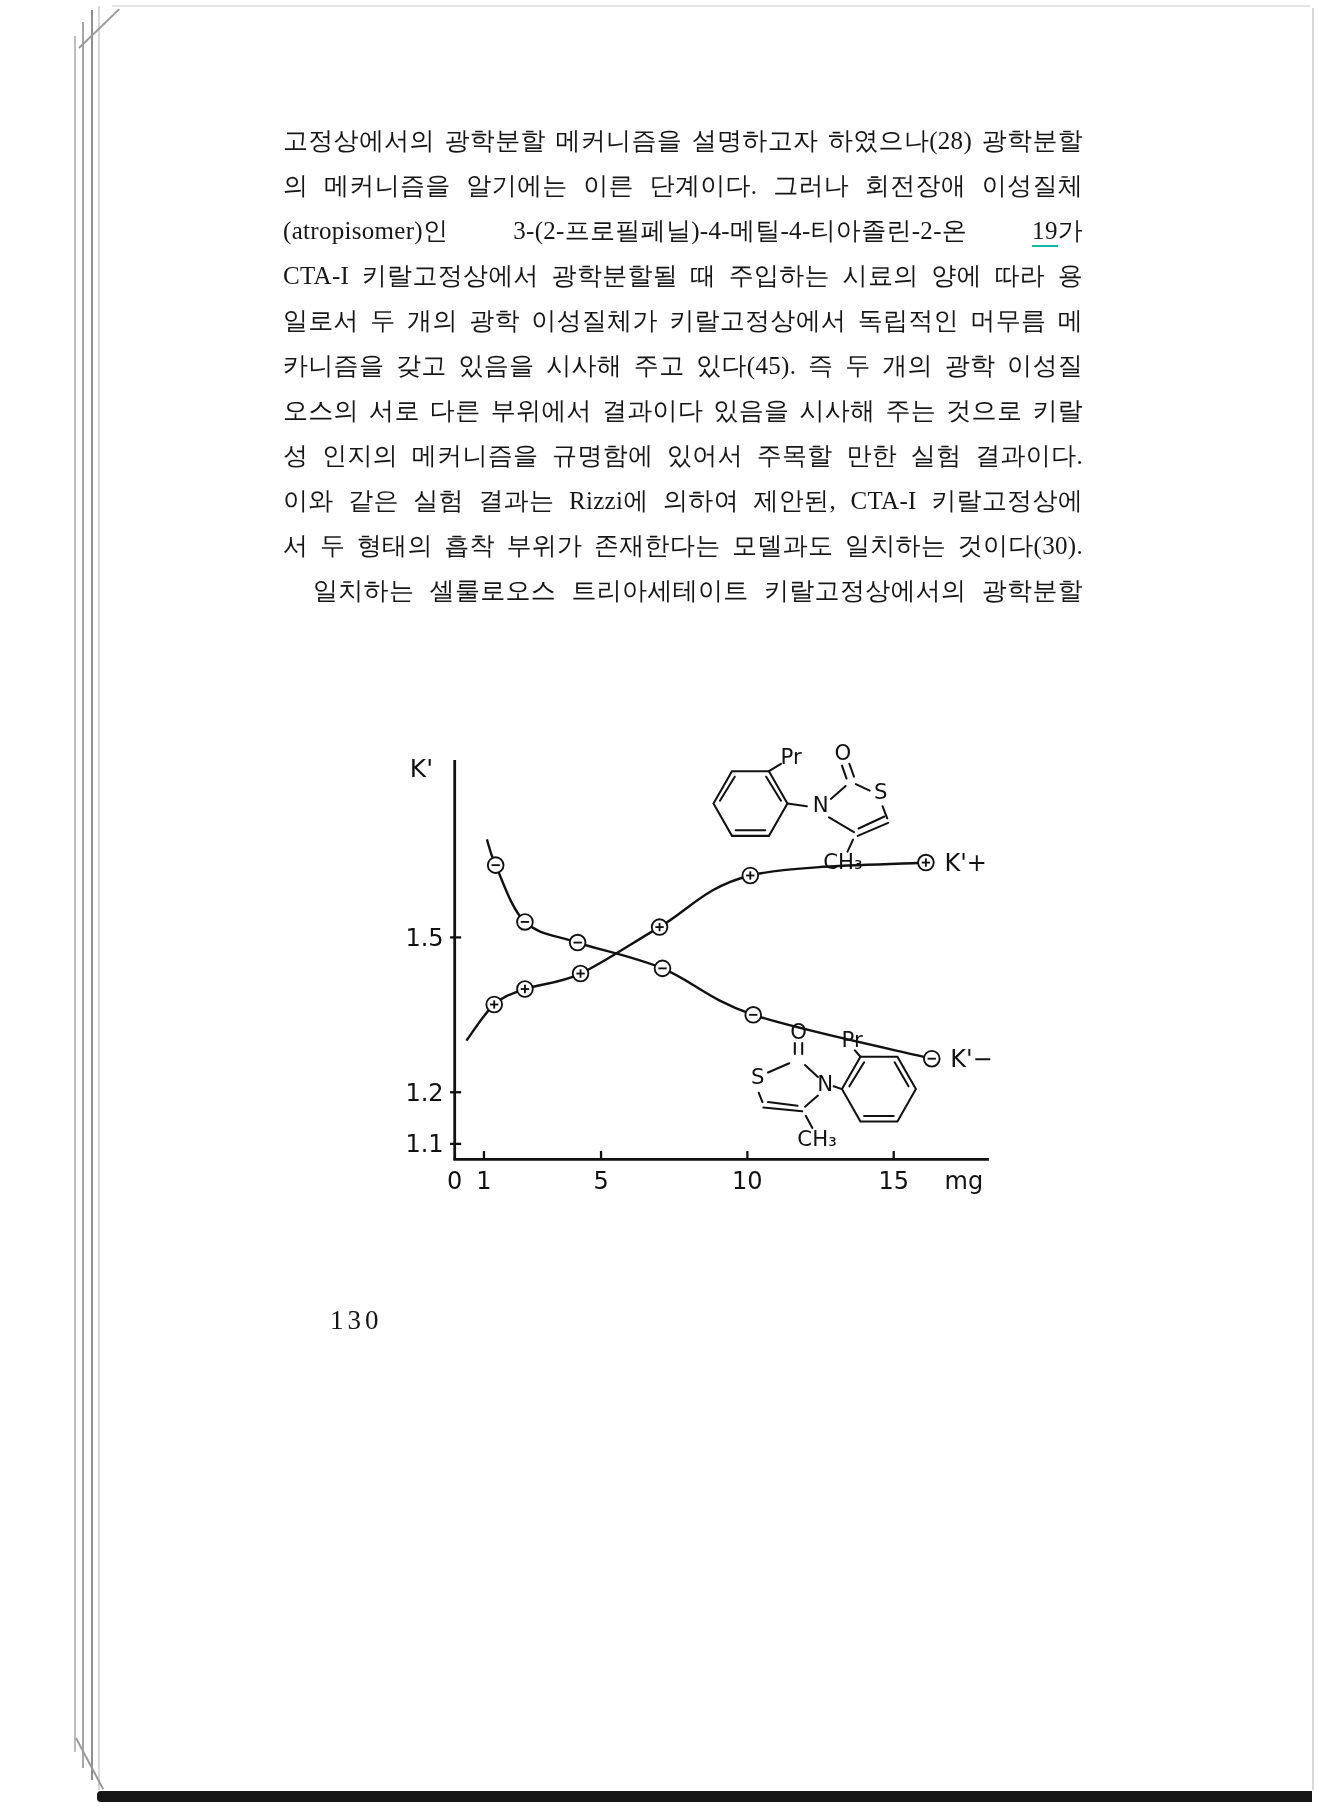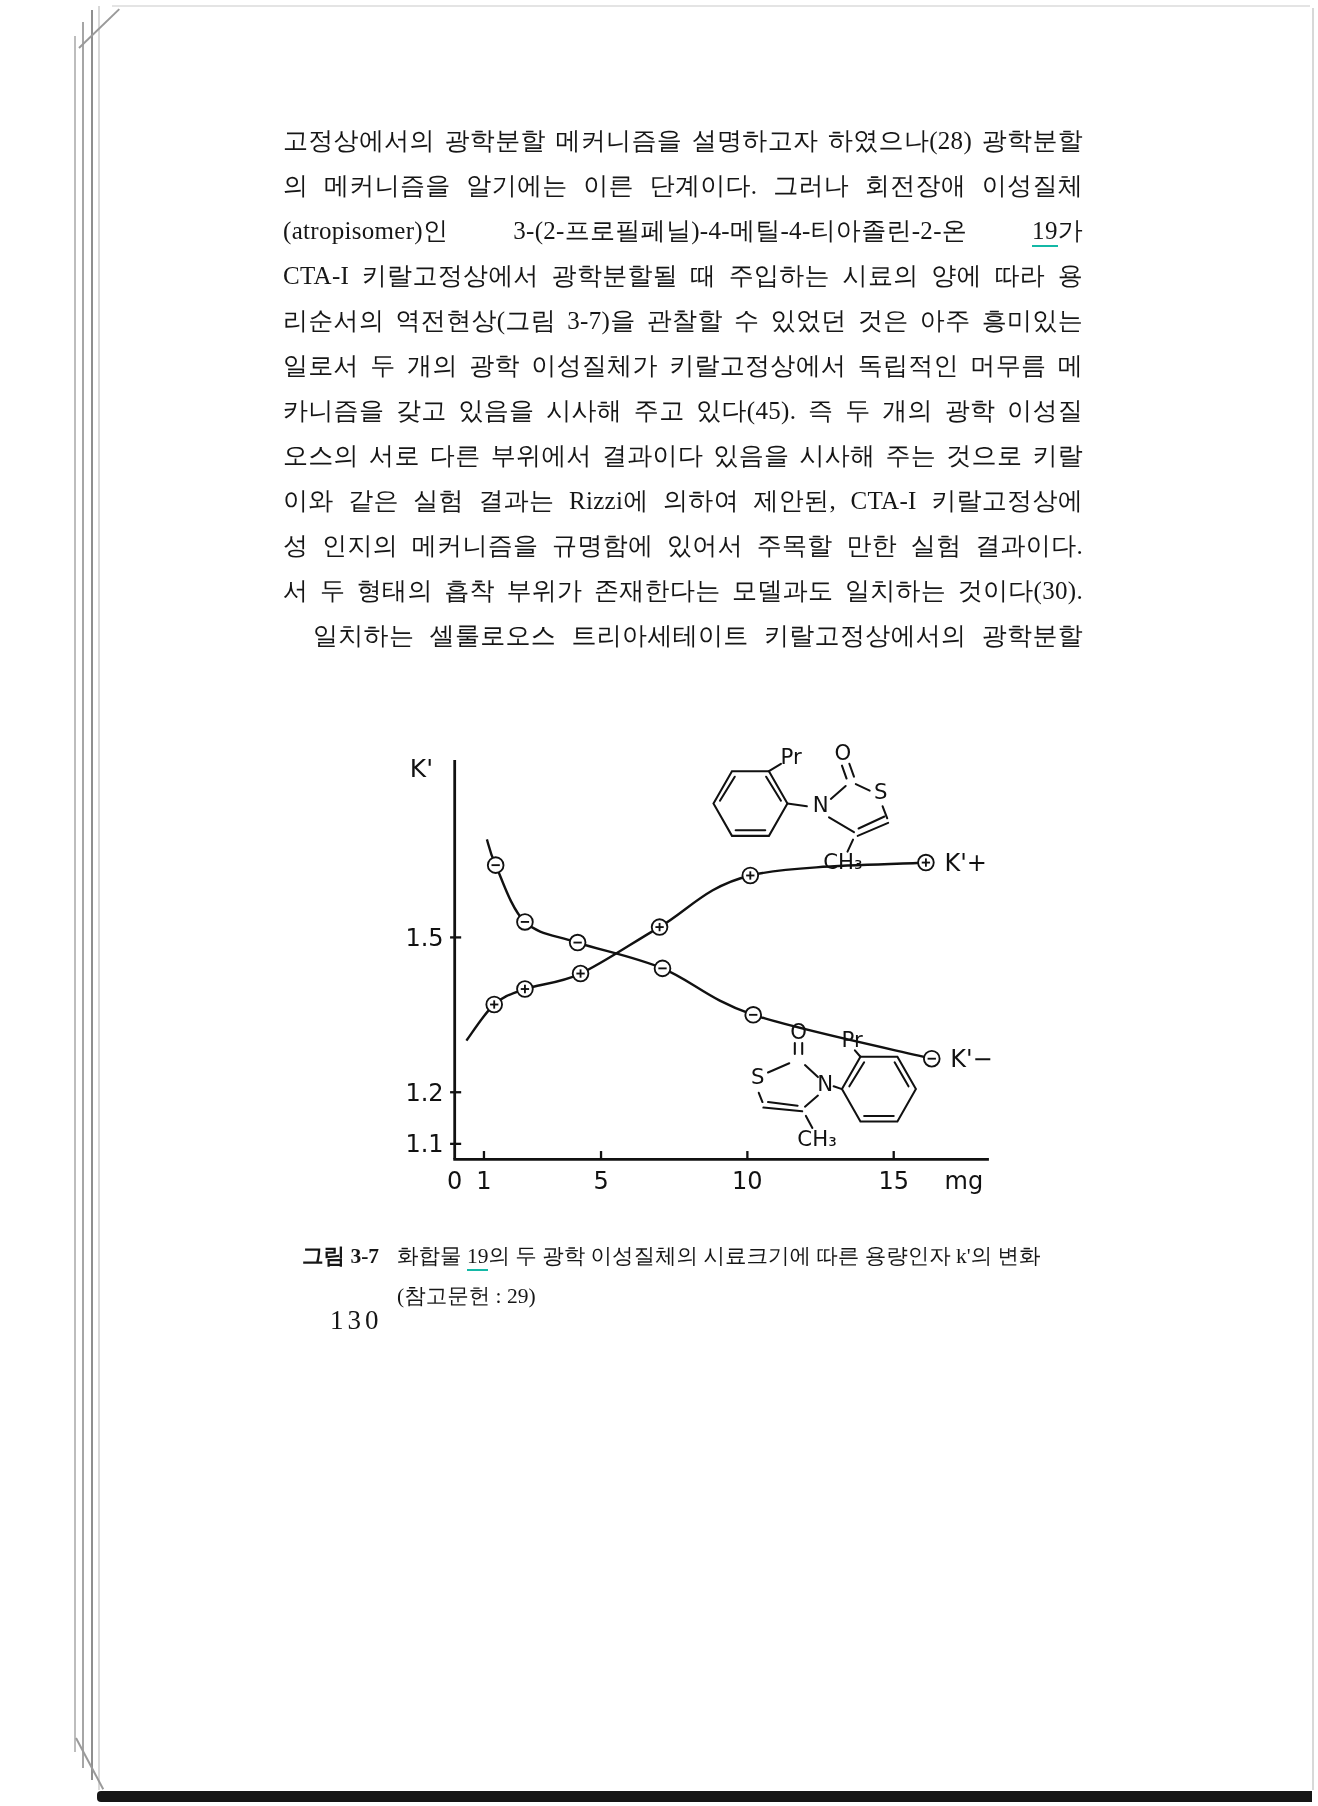--- a/index.html
+++ b/index.html
@@ -55,26 +55,25 @@
   <div class="edge right-edge"></div>
   <div class="edge corner-tl"></div>
   <div class="edge corner-bl"></div>
   <div class="edge bottom-strip"></div>
 
   <div class="textblock">
     <p class="line">고정상에서의 광학분할 메커니즘을 설명하고자 하였으나(28) 광학분할</p>
     <p class="line">의 메커니즘을 알기에는 이른 단계이다. 그러나 회전장애 이성질체</p>
     <p class="line"><span>(atropisomer)인 3-(2-프로필페닐)-4-메틸-4-티아졸린-2-온 </span><span class="u">19</span><span>가</span></p>
     <p class="line">CTA-I 키랄고정상에서 광학분할될 때 주입하는 시료의 양에 따라 용</p>
-    <p class="line">리순서의 역전현상(그림 3-7)을 관찰할 수 있었던 것은 아주 흥미있는</p>
     <p class="line">일로서 두 개의 광학 이성질체가 키랄고정상에서 독립적인 머무름 메</p>
     <p class="line">카니즘을 갖고 있음을 시사해 주고 있다(45). 즉 두 개의 광학 이성질</p>
     <p class="line">오스의 서로 다른 부위에서 결과이다 있음을 시사해 주는 것으로 키랄</p>
+    <p class="line">성 인지의 메커니즘을 규명함에 있어서 주목할 만한 실험 결과이다.</p>
     <p class="line">이와 같은 실험 결과는 Rizzi에 의하여 제안된, CTA-I 키랄고정상에</p>
-    <p class="line">성 인지의 메커니즘을 규명함에 있어서 주목할 만한 실험 결과이다.</p>
     <p class="line">서 두 형태의 흡착 부위가 존재한다는 모델과도 일치하는 것이다(30).</p>
     <p class="line indent">일치하는 셀룰로오스 트리아세테이트 키랄고정상에서의 광학분할</p>
   </div>
 
   <div class="figure">
     <svg width="610" height="481" viewBox="0 0 660 520" xmlns="http://www.w3.org/2000/svg">
 
       <g>
         <line x1="70" y1="28" x2="70" y2="460" stroke="#111" stroke-width="3"></line>
         <line x1="68.5" y1="460" x2="648" y2="460" stroke="#111" stroke-width="3"></line>
@@ -183,23 +182,16 @@
           <text x="442" y="330" text-anchor="middle">O</text>
           <text x="398" y="379" text-anchor="middle">S</text>
           <text x="471" y="386" text-anchor="middle">N</text>
           <text x="500" y="338" text-anchor="middle">Pr</text>
           <text x="462" y="446" text-anchor="middle">CH₃</text>
         </g>
       </g>
     </svg>
   </div>
 
-  <div class="caption">
-    <div class="cap-label">그림 3-7</div>
-    <div class="cap-body">
-      <div><span>화합물 </span><span class="u">19</span><span>의 두 광학 이성질체의 시료크기에 따른 용량인자 k'의 변화</span></div>
-      <div class="cap-line2">(참고문헌 : 29)</div>
-    </div>
-  </div>
 
   <div class="pagenum">130</div>
 
 </div>
 
 </body></html>

